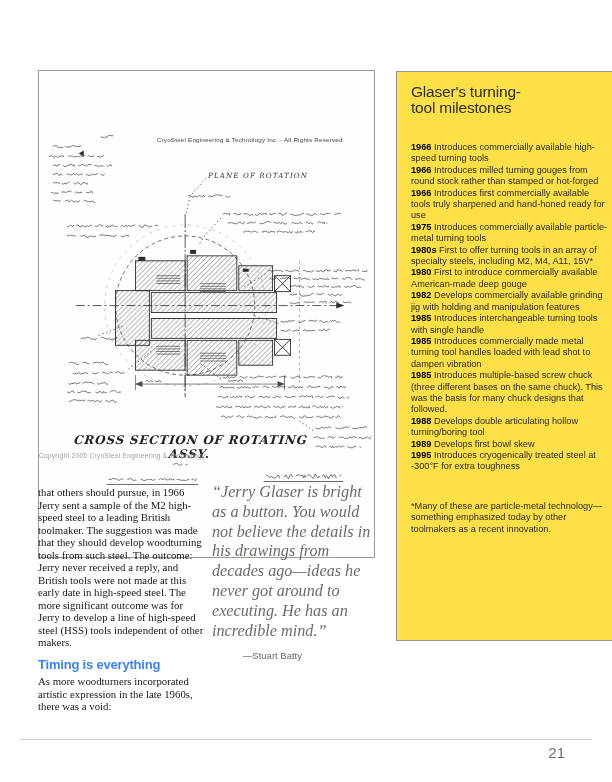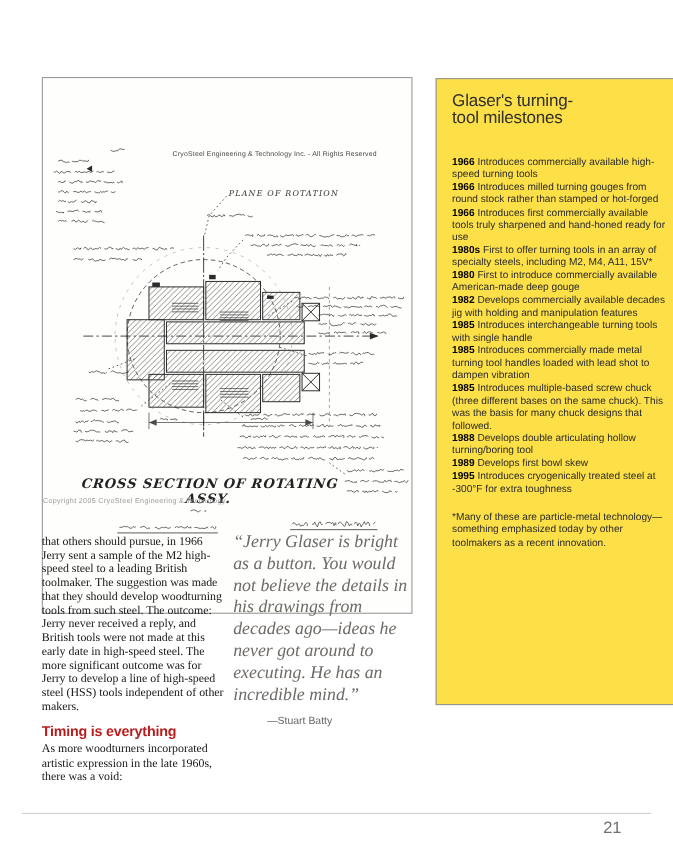--- a/index.html
+++ b/index.html
@@ -7,34 +7,34 @@
 
   .drawing-frame{position:absolute;left:38px;top:70px;width:337px;height:488px;
     border:1px solid #9a9a9a;background:#fefefdff;box-sizing:border-box;}
   .drawing-frame svg{position:absolute;left:0;top:0;width:100%;height:100%;}
 
   .figure-caption{position:absolute;left:39px;top:452px;font-size:6.5px;color:#9a9a9a;letter-spacing:.3px;}
 
   .col1{position:absolute;left:38px;top:486px;width:166px;
     font-family:"Liberation Serif",serif;font-size:10.8px;line-height:12.5px;color:#161616;}
   .col1 .heading{font-family:"Liberation Sans",sans-serif;font-weight:bold;font-size:13px;
-    color:#b91c1c;margin:10px 0 4px 0;letter-spacing:-.2px;}
+    color:#3b82f6;margin:10px 0 4px 0;letter-spacing:-.2px;}
 
   .pull-quote{position:absolute;left:212px;top:483px;width:168px;
     font-family:"Liberation Serif",serif;font-style:italic;font-size:16.2px;line-height:19.8px;color:#6e6a66;}
   .attribution{margin-top:5px;font-family:"Liberation Sans",sans-serif;font-style:normal;
     font-size:9.5px;color:#666;text-align:right;padding-right:78px;}
 
   .sidebar{position:absolute;left:396px;top:71px;width:227px;height:570px;
     background:#fde047;border:1px solid #949494;box-sizing:border-box;padding:12px 11px 0 14px;}
   .sidebar-title{font-size:15.5px;line-height:16px;color:#2e2e2e;font-weight:400;letter-spacing:-.2px;}
   .sidebar-intro{margin-top:9px;font-size:9.2px;line-height:11.4px;font-weight:bold;color:#767066;}
   .milestones{margin-top:26px;font-size:9.2px;line-height:11.4px;color:#2a2a2a;}
   .milestone b{color:#000;}
-  .sidebar-footnote{margin-top:15px;font-size:9.2px;line-height:11.4px;color:#2a2a2a;}
+  .sidebar-footnote{margin-top:28px;font-size:9.2px;line-height:11.4px;color:#2a2a2a;}
 
   .footer-rule{position:absolute;left:20px;top:739px;width:572px;border-top:1px solid #cfcfcf;}
   .footer-site{position:absolute;left:40px;top:784px;font-size:8.8px;color:#8b8b8b;}
   .footer-page{position:absolute;right:47px;top:744px;font-size:15px;color:#6f6f6f;}
 </style>
 </head>
 <body>
 
 <div class="drawing-frame">
   <svg viewBox="0 0 337 377">
@@ -183,23 +183,24 @@
 
 <div class="sidebar">
   <div class="sidebar-title">
     <div>Glaser's turning-</div>
     <div>tool milestones</div>
   </div>
   <div class="milestones">
       <div class="milestone"><b>1966 </b><span>Introduces commercially available high-speed turning tools</span></div>
       <div class="milestone"><b>1966 </b><span>Introduces milled turning gouges from round stock rather than stamped or hot-forged</span></div>
       <div class="milestone"><b>1966 </b><span>Introduces first commercially available tools truly sharpened and hand-honed ready for use</span></div>
+      <div class="milestone"><b>1975 </b><span>Introduces commercially available particle-metal turning tools</span></div>
       <div class="milestone"><b>1980s </b><span>First to offer turning tools in an array of specialty steels, including M2, M4, A11, 15V*</span></div>
       <div class="milestone"><b>1980 </b><span>First to introduce commercially available American-made deep gouge</span></div>
-      <div class="milestone"><b>1982 </b><span>Develops commercially available decades jig with holding and manipulation features</span></div>
+      <div class="milestone"><b>1982 </b><span>Develops commercially available grinding jig with holding and manipulation features</span></div>
       <div class="milestone"><b>1985 </b><span>Introduces interchangeable turning tools with single handle</span></div>
       <div class="milestone"><b>1985 </b><span>Introduces commercially made metal turning tool handles loaded with lead shot to dampen vibration</span></div>
       <div class="milestone"><b>1985 </b><span>Introduces multiple-based screw chuck (three different bases on the same chuck). This was the basis for many chuck designs that followed.</span></div>
       <div class="milestone"><b>1988 </b><span>Develops double articulating hollow turning/boring tool</span></div>
       <div class="milestone"><b>1989 </b><span>Develops first bowl skew</span></div>
       <div class="milestone"><b>1995 </b><span>Introduces cryogenically treated steel at -300°F for extra toughness</span></div>
     </div>
   <div class="sidebar-footnote">*Many of these are particle-metal technology—something emphasized today by other toolmakers as a recent innovation.</div>
 </div>
 

